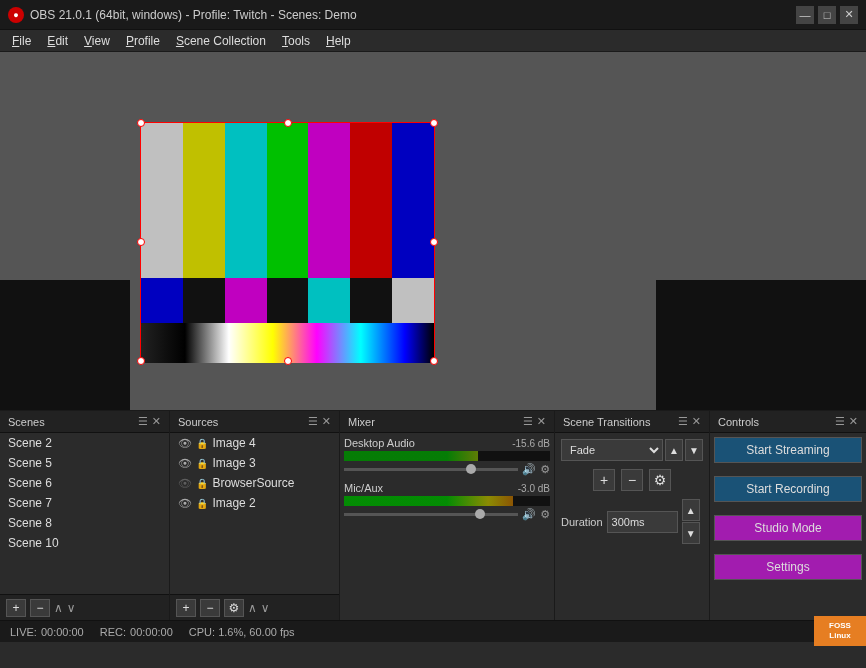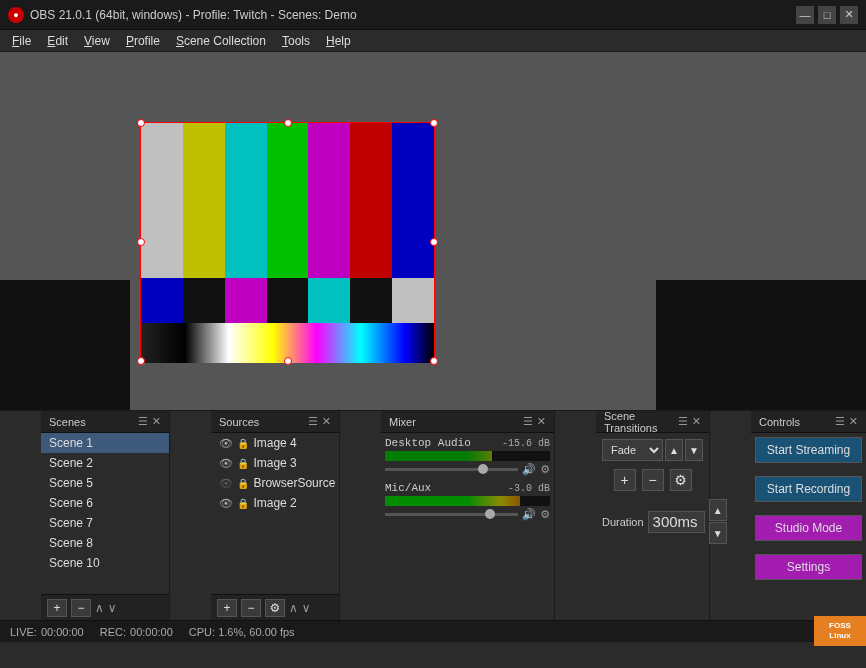--- a/index.html
+++ b/index.html
@@ -147,21 +147,20 @@
       display: flex;
       height: 210px;
       background: #2b2b2b;
       border-top: 1px solid #1a1a1a;
     }
 
     .panel {
       display: flex;
       flex-direction: column;
       border-right: 1px solid #1a1a1a;
-      padding-left: 41px;
     }
 
     .panel-header {
       background: #222;
       height: 22px;
       display: flex;
       align-items: center;
       padding: 0 8px;
       border-bottom: 1px solid #111;
       font-size: 11px;
@@ -224,21 +223,20 @@
     }
     .mixer-track {
       margin-bottom: 6px;
     }
     .mixer-track-header {
       display: flex;
       align-items: center;
       font-size: 11px;
       color: #ccc;
       margin-bottom: 2px;
-      font-family: Liberation Mono, monospace;
     }
     .mixer-track-name { flex: 1; }
     .mixer-track-level { color: #aaa; font-size: 10px; }
     .mixer-bar-container {
       height: 10px;
       background: #111;
       position: relative;
       margin-bottom: 2px;
     }
     .mixer-controls {
@@ -321,24 +319,24 @@
       display: flex;
       align-items: center;
       gap: 4px;
       font-size: 11px;
       color: #ccc;
     }
     .duration-input {
       background: #3a3a3a;
       border: 1px solid #555;
       color: #ddd;
-      font-size: 15px;
+      font-size: 11px;
       padding: 2px 4px;
       height: 22px;
-      width: 57px;
+      width: 71px;
     }
     .duration-arrow-btn {
       background: #3a3a3a;
       border: 1px solid #555;
       color: #ddd;
       width: 18px;
       height: 22px;
       cursor: pointer;
       font-size: 10px;
       display: flex;
@@ -512,21 +510,20 @@
 
   <div class="panel" id="scenes-panel">
     <div class="panel-header">
       <span class="panel-title">Scenes</span>
       <div class="panel-icons">
         <span class="panel-icon-btn">☰</span>
         <span class="panel-icon-btn">✕</span>
       </div>
     </div>
     <div class="panel-content">
-      <div class="scene-item active">Scene 1</div>
       <div class="scene-item">Scene 2</div>
       <div class="scene-item">Scene 5</div>
       <div class="scene-item">Scene 6</div>
       <div class="scene-item">Scene 7</div>
       <div class="scene-item">Scene 8</div>
       <div class="scene-item">Scene 10</div>
     </div>
     <div class="panel-toolbar">
       <button class="tool-btn">+</button>
       <button class="tool-btn">−</button>

